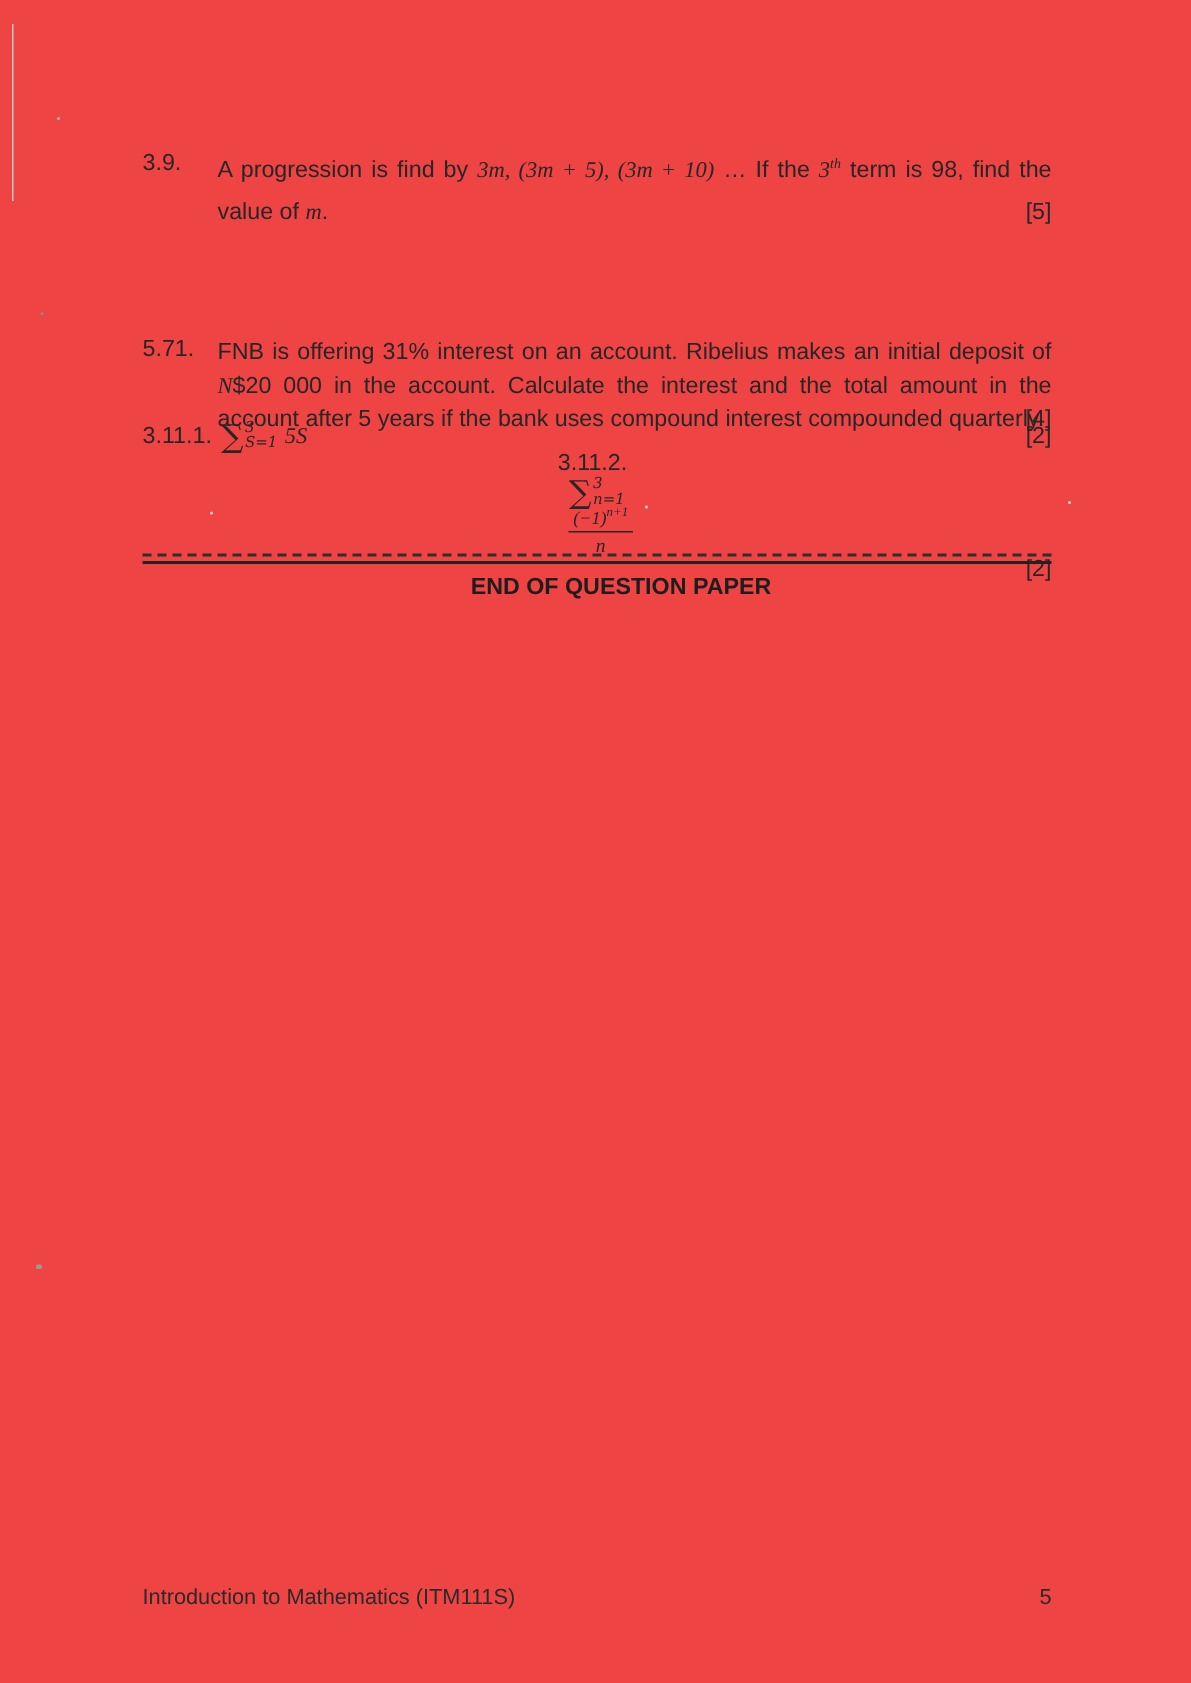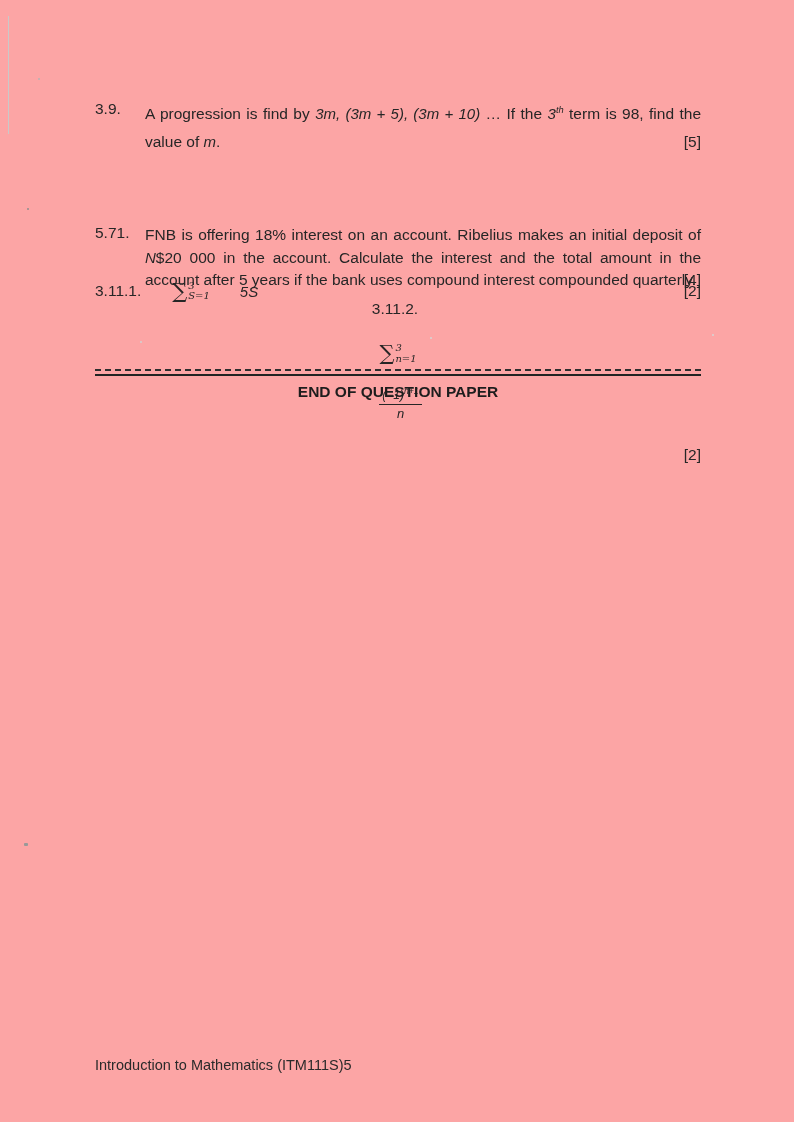--- a/index.html
+++ b/index.html
@@ -5,82 +5,82 @@
   * { margin: 0; padding: 0; box-sizing: border-box; }
   html, body { background: #e8e8e8; }
   body {
     width: 794px; height: 1122px;
     font-family: "Liberation Sans", sans-serif;
     color: #262626;
     position: relative;
   }
   .page {
     position: absolute; inset: 0;
-    background: #fca5a5;
+    background: #ef4444;
     overflow: hidden;
   }
 
   
   .scan-line { position: absolute; left: 8px; top: 16px; width: 1px; height: 118px; background: #c9c9c9; }
   .speck { position: absolute; background: #9a9a9a; border-radius: 1px; }
   .speck-a { left: 38px; top: 78px; width: 2px; height: 2px; background: #b5b5b5; }
   .speck-b { left: 27px; top: 208px; width: 2px; height: 2px; background: #8f8f8f; }
   .speck-c { left: 24px; top: 843px; width: 4px; height: 3px; background: #999; }
   .speck-d { left: 140px; top: 341px; width: 2px; height: 2px; background: #d2d2d2; }
   .speck-e { left: 430px; top: 337px; width: 2px; height: 2px; background: #d6d6d6; }
   .speck-f { left: 712px; top: 334px; width: 2px; height: 2px; background: #d6d6d6; }
 
   .content { position: absolute; left: 95px; width: 606px; }
 
   .q { position: relative; font-size: 15.5px; }
   .qnum { position: absolute; left: 0; top: 0; }
   .qbody { margin-left: 50px; text-align: justify; }
   .marks { position: absolute; right: 0; bottom: 0; }
 
-  .math { font-family: Liberation Sans, sans-serif; font-style: italic; font-size: 15px; }
+  .math { font-family: Liberation Serif, serif; font-style: italic; font-size: 15px; }
   .sup { vertical-align: super; font-size: 0.6em; line-height: 0; }
 
   #q3-9 { top: 100px; }
   #q3-9 .qbody { line-height: 28px; width: 556px; }
 
   #q3-10 { top: 168px; }
   #q3-10 .qbody { line-height: 22.5px; width: 556px; }
   #q3-10 .qbody .marks { position: absolute; right: 0; bottom: 0; }
 
   #q3-11 { top: 256px; }
   #q3-11 .qbody { line-height: 22px; }
 
-  .sumrow { position: absolute; left: 0; width: 606px; display: flex; align-items: center; font-size: 15.5px; gap: 25px; }
+  .sumrow { position: absolute; left: 0; width: 606px; display: flex; align-items: center; font-size: 15.5px; }
   #q3-11-1 { top: 278px; height: 26px; }
   #q3-11-2 { top: 300px; height: 42px; flex-direction: column; }
   .sumrow .num { margin-right: 6px; }
   .sum { display: inline-flex; align-items: center; }
   .sigma { font-family: "DejaVu Serif", serif; font-size: 21px; font-style: normal; line-height: 1; }
   .limits { display: inline-flex; flex-direction: column; justify-content: center;
             font-family: "DejaVu Serif", serif; font-style: italic;
             font-size: 10px; line-height: 1.05; margin-left: 1px; }
   .limits .upper { align-self: flex-start; }
   .expr { margin-left: 5px; }
   .sumrow .marks-end { margin-left: auto; }
 
   .frac { display: inline-flex; flex-direction: column; align-items: center;
-          font-family: Liberation Sans, sans-serif; font-style: italic; margin-left: 5px; text-align: center; }
+          font-family: Liberation Serif, serif; font-style: italic; margin-left: 5px; text-align: center; }
   .frac .fnum { font-size: 12px; border-bottom: 1.2px solid #262626; padding: 0 3px 1px; line-height: 1.15; }
   .frac .fnum .fsup { vertical-align: super; font-size: 0.72em; line-height: 0; }
   .frac .fden { font-size: 13px; line-height: 1.2; padding-top: 1px; }
 
   .separator { position: absolute; left: 0; top: 369px; width: 606px; }
   .sep-dashed { border-top: 2px dashed #2e2e2e; }
   .sep-solid { margin-top: 3px; border-top: 2.5px solid #222; }
 
-  .end-label { position: absolute; left: 0; top: 383px; width: 606px;
+  .end-label { position: absolute; left: 16px; top: 383px; width: 606px;
                text-align: center; font-weight: bold; font-size: 15.5px; color: #1d1d1d; }
 
   .footer { position: absolute; left: 0; top: 1057px; width: 606px;
-            display: flex; align-items: baseline;
+            display: flex; justify-content: space-between; align-items: baseline;
             font-size: 14.5px; color: #2a2a2a; }
 </style>
 </head>
 <body>
 
 <div class="page">
 
   <div class="scan-line"></div>
   <div class="speck speck-a"></div>
   <div class="speck speck-b"></div>
@@ -95,21 +95,21 @@
       <span class="qnum">3.9.</span>
       <div class="qbody">
         <span>A progression is find by </span><span class="math">3m, (3m + 5), (3m + 10)</span><span> … If the </span><span class="math">3</span><span class="math sup">th</span><span> term is 98, find the value of </span><span class="math">m</span><span>.</span>
         <span class="marks">[5]</span>
       </div>
     </div>
 
     <div class="q" id="q3-10">
       <span class="qnum">5.71.</span>
       <div class="qbody">
-        <span>FNB is offering 18% interest on an account. Ribelius makes an initial deposit of </span><span class="math">N</span><span>$20 000 in the account. Calculate the interest and the total amount in the account after 5 years if the bank uses compound interest compounded quarterly.</span>
+        <span>FNB is offering 31% interest on an account. Ribelius makes an initial deposit of </span><span class="math">N</span><span>$20 000 in the account. Calculate the interest and the total amount in the account after 5 years if the bank uses compound interest compounded quarterly.</span>
         <span class="marks">[4]</span>
       </div>
     </div>
 
 
     <div class="sumrow" id="q3-11-1">
       <span class="num">3.11.1.</span>
       <span class="sum">
         <span class="sigma">∑</span>
         <span class="limits">

